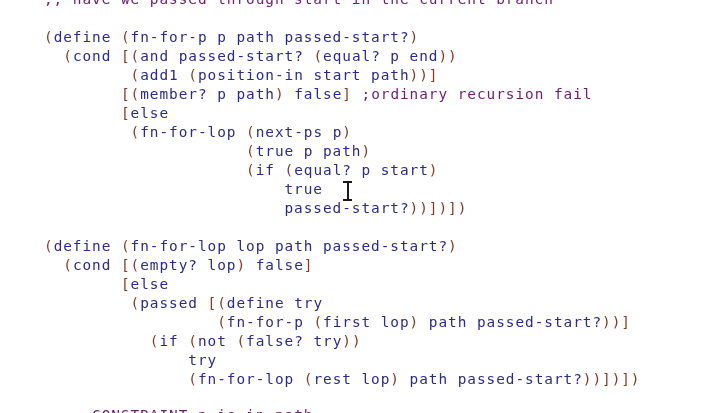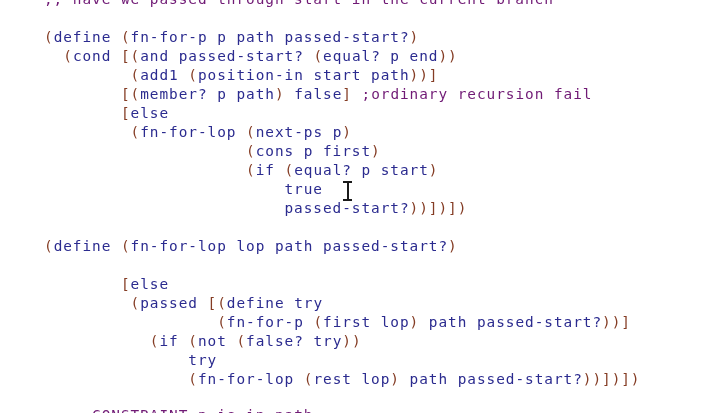--- a/index.html
+++ b/index.html
@@ -81,26 +81,27 @@
 
   <div id="code-area" style="background: rgb(255, 255, 255);">
       <div class="code-line" style="top: -10px; left: 44px; letter-spacing: 0.955937px;"><span class="tok t-comment">;; have we passed through start in the current branch</span></div>
       <div class="code-line" style="top: 9px; left: 44px; letter-spacing: 0.955937px;"></div>
       <div class="code-line" style="top: 28px; left: 44px; letter-spacing: 0.955937px;"><span class="tok t-paren">(</span><span class="tok t-ident">define </span><span class="tok t-paren">(</span><span class="tok t-ident">fn-for-p p path passed-start?</span><span class="tok t-paren">)</span></div>
       <div class="code-line" style="top: 47px; left: 44px; letter-spacing: 0.955937px;"><span class="tok t-ident">  </span><span class="tok t-paren">(</span><span class="tok t-ident">cond </span><span class="tok t-paren">[(</span><span class="tok t-ident">and passed-start? </span><span class="tok t-paren">(</span><span class="tok t-ident">equal? p end</span><span class="tok t-paren">))</span></div>
       <div class="code-line" style="top: 66px; left: 44px; letter-spacing: 0.955937px;"><span class="tok t-ident">         </span><span class="tok t-paren">(</span><span class="tok t-ident">add1 </span><span class="tok t-paren">(</span><span class="tok t-ident">position-in start path</span><span class="tok t-paren">))]</span></div>
       <div class="code-line" style="top: 85px; left: 44px; letter-spacing: 0.955937px;"><span class="tok t-ident">        </span><span class="tok t-paren">[(</span><span class="tok t-ident">member? p path</span><span class="tok t-paren">)</span><span class="tok t-ident"> false</span><span class="tok t-paren">]</span><span class="tok t-ident"> </span><span class="tok t-comment">;ordinary recursion fail</span></div>
       <div class="code-line" style="top: 104px; left: 44px; letter-spacing: 0.955937px;"><span class="tok t-ident">        </span><span class="tok t-paren">[</span><span class="tok t-ident">else</span></div>
       <div class="code-line" style="top: 123px; left: 44px; letter-spacing: 0.955937px;"><span class="tok t-ident">         </span><span class="tok t-paren">(</span><span class="tok t-ident">fn-for-lop </span><span class="tok t-paren">(</span><span class="tok t-ident">next-ps p</span><span class="tok t-paren">)</span></div>
-      <div class="code-line" style="top: 142px; left: 44px; letter-spacing: 0.955937px;"><span class="tok t-ident">                     </span><span class="tok t-paren">(</span><span class="tok t-ident">cons p first</span><span class="tok t-paren">)</span></div>
+      <div class="code-line" style="top: 142px; left: 44px; letter-spacing: 0.955937px;"><span class="tok t-ident">                     </span><span class="tok t-paren">(</span><span class="tok t-ident">true p path</span><span class="tok t-paren">)</span></div>
       <div class="code-line" style="top: 161px; left: 44px; letter-spacing: 0.955937px;"><span class="tok t-ident">                     </span><span class="tok t-paren">(</span><span class="tok t-ident">if </span><span class="tok t-paren">(</span><span class="tok t-ident">equal? p start</span><span class="tok t-paren">)</span></div>
       <div class="code-line" style="top: 199px; left: 44px; letter-spacing: 0.955937px;"><span class="tok t-ident">                         passed-start?</span><span class="tok t-paren">))])])</span></div>
       <div class="code-line" style="top: 180px; left: 44px; letter-spacing: 0.955937px;"><span class="tok t-ident">                         true</span></div>
       <div class="code-line" style="top: 218px; left: 44px; letter-spacing: 0.955937px;"></div>
       <div class="code-line" style="top: 237px; left: 44px; letter-spacing: 0.955937px;"><span class="tok t-paren">(</span><span class="tok t-ident">define </span><span class="tok t-paren">(</span><span class="tok t-ident">fn-for-lop lop path passed-start?</span><span class="tok t-paren">)</span></div>
+      <div class="code-line" style="top: 256px; left: 44px; letter-spacing: 0.955937px;"><span class="tok t-ident">  </span><span class="tok t-paren">(</span><span class="tok t-ident">cond </span><span class="tok t-paren">[(</span><span class="tok t-ident">empty? lop</span><span class="tok t-paren">)</span><span class="tok t-ident"> false</span><span class="tok t-paren">]</span></div>
       <div class="code-line" style="top: 275px; left: 44px; letter-spacing: 0.955937px;"><span class="tok t-ident">        </span><span class="tok t-paren">[</span><span class="tok t-ident">else</span></div>
       <div class="code-line" style="top: 294px; left: 44px; letter-spacing: 0.955937px;"><span class="tok t-ident">         </span><span class="tok t-paren">(</span><span class="tok t-ident">passed </span><span class="tok t-paren">[(</span><span class="tok t-ident">define try</span></div>
       <div class="code-line" style="top: 313px; left: 44px; letter-spacing: 0.955937px;"><span class="tok t-ident">                  </span><span class="tok t-paren">(</span><span class="tok t-ident">fn-for-p </span><span class="tok t-paren">(</span><span class="tok t-ident">first lop</span><span class="tok t-paren">)</span><span class="tok t-ident"> path passed-start?</span><span class="tok t-paren">))]</span></div>
       <div class="code-line" style="top: 332px; left: 44px; letter-spacing: 0.955937px;"><span class="tok t-ident">           </span><span class="tok t-paren">(</span><span class="tok t-ident">if </span><span class="tok t-paren">(</span><span class="tok t-ident">not </span><span class="tok t-paren">(</span><span class="tok t-ident">false? try</span><span class="tok t-paren">))</span></div>
       <div class="code-line" style="top: 351px; left: 44px; letter-spacing: 0.955937px;"><span class="tok t-ident">               try</span></div>
       <div class="code-line" style="top: 370px; left: 44px; letter-spacing: 0.955937px;"><span class="tok t-ident">               </span><span class="tok t-paren">(</span><span class="tok t-ident">fn-for-lop </span><span class="tok t-paren">(</span><span class="tok t-ident">rest lop</span><span class="tok t-paren">)</span><span class="tok t-ident"> path passed-start?</span><span class="tok t-paren">))])])</span></div>
       <div class="code-line" style="top: 389px; left: 44px; letter-spacing: 0.955937px;"></div>
       <div class="code-line" style="top: 406px; left: 44px; letter-spacing: 0.955937px;"><span class="tok t-ident">  </span><span class="tok t-comment">;; CONSTRAINT p is in path</span></div>
     </div>
 

